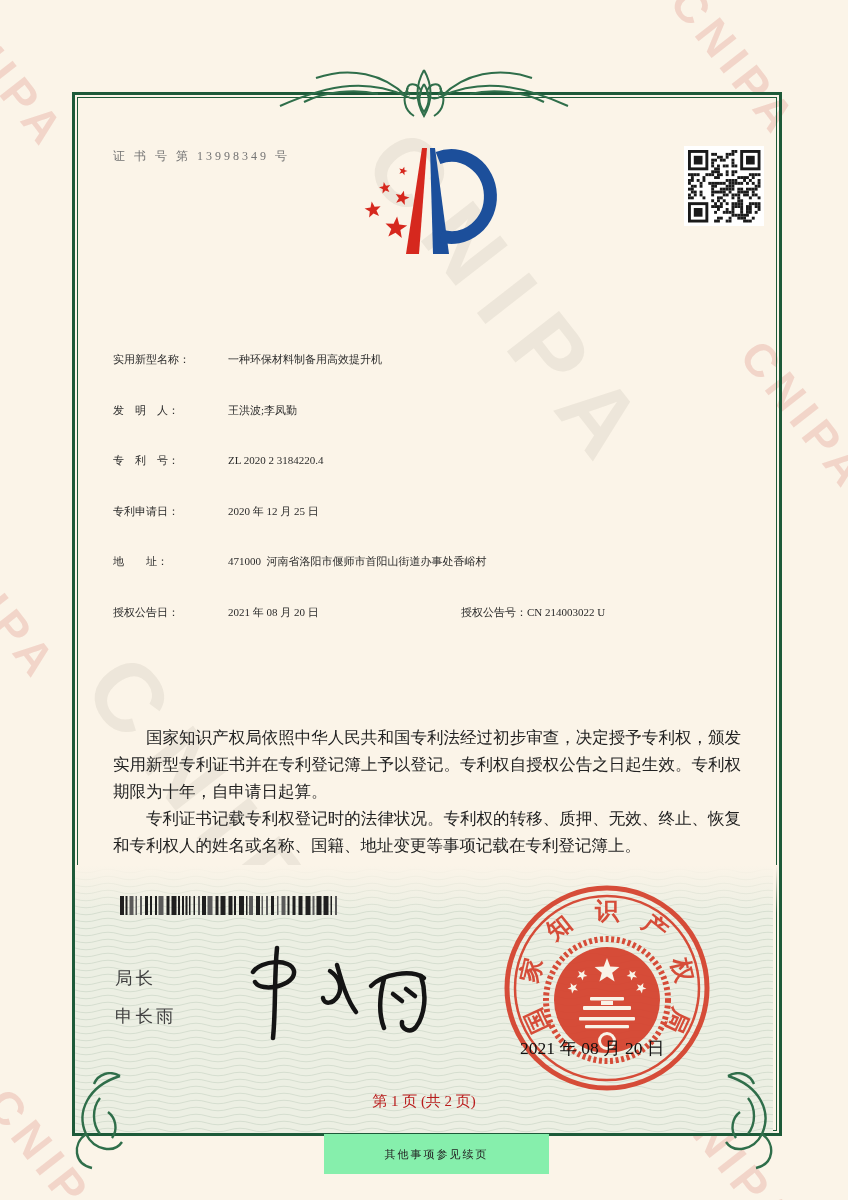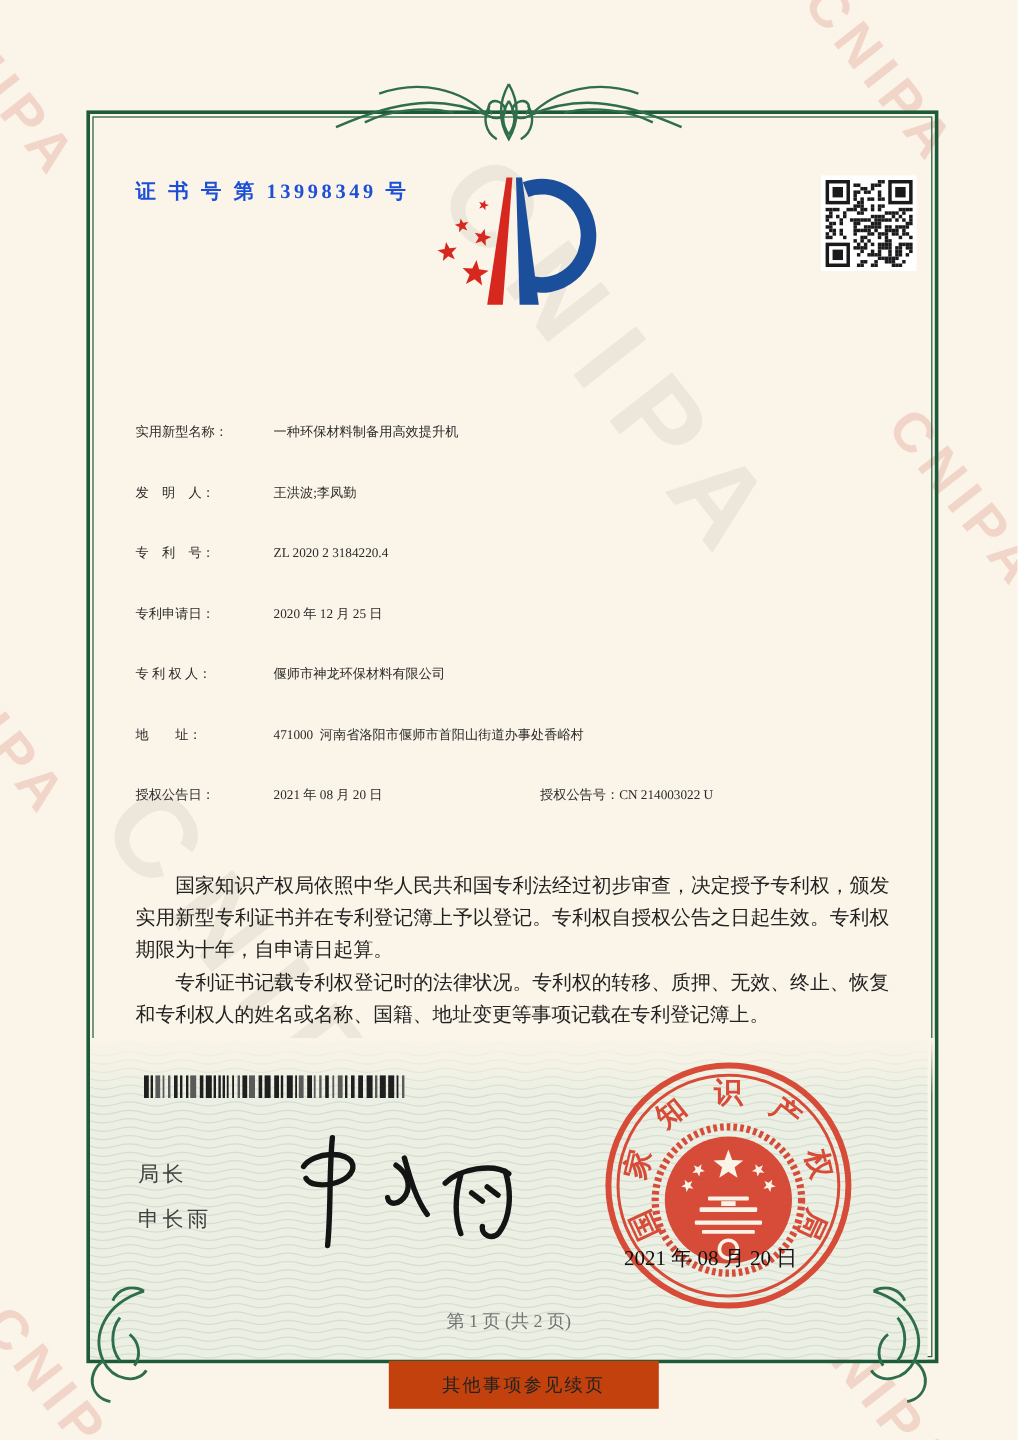--- a/index.html
+++ b/index.html
@@ -17,55 +17,55 @@
   .frame{position:absolute;left:72px;top:92px;width:704px;height:1038px;
          border:3px solid #1d5a39;z-index:2;}
   .frame-inner{position:absolute;left:2px;top:2px;right:2px;bottom:2px;
          border:1px solid #1d5a39;}
   .guilloche{position:absolute;left:0;right:0;bottom:0;height:268px;overflow:hidden;}
   .guilloche .fade{position:absolute;left:0;right:0;top:0;height:48px;
          background:linear-gradient(180deg,#fbf4e8 0%,rgba(251,244,232,0) 100%);}
 
   .ornament{position:absolute;z-index:3;}
 
-  .cert-number{position:absolute;left:113px;top:148px;font-size:17px;
-         letter-spacing:3px;color:#1d4ed8;z-index:4;font-weight:bold;}
+  .cert-number{position:absolute;left:113px;top:148px;font-size:12px;
+         letter-spacing:3px;color:#737373;z-index:4;}
   .logo{position:absolute;left:338px;top:142px;z-index:4;}
   .qr{position:absolute;left:684px;top:146px;z-index:4;}
 
   .title{position:absolute;left:0;top:252px;width:100%;text-align:center;
          font-size:40px;font-weight:bold;letter-spacing:9px;color:#141414;z-index:4;}
 
   .fields{position:absolute;left:113px;top:352px;width:640px;z-index:4;
           font-size:11px;color:#2b2b2b;}
   .field-row{position:relative;height:50.5px;white-space:pre;}
   .field-label{display:inline-block;min-width:115px;white-space:pre;}
-  .field-pair2{position:absolute;left:337px;top:0;white-space:pre;}
+  .field-pair2{position:absolute;left:348px;top:0;white-space:pre;}
 
   .paragraphs{position:absolute;left:113px;top:699px;width:628px;z-index:4;
           font-size:16.5px;line-height:27px;color:#222;text-align:justify;margin-top:25px;}
   .paragraphs p{margin:0;text-indent:2em;}
 
   .barcode{position:absolute;left:120px;top:896px;z-index:4;}
 
   .officer{position:absolute;left:115px;top:966px;z-index:4;
            font-family:"Liberation Sans","DejaVu Sans",sans-serif;
            font-size:17.5px;color:#404040;letter-spacing:3px;}
   .officer div{margin-bottom:14px;}
   .signature{position:absolute;left:233px;top:938px;z-index:4;}
 
   .seal{position:absolute;left:497px;top:878px;z-index:5;}
   .seal-date{position:absolute;left:520px;top:1036px;width:200px;z-index:6;
            font-size:17.5px;color:#101010;white-space:pre;}
 
   .page-footer{position:absolute;left:0;top:1092px;width:848px;text-align:center;
-           font-size:15px;color:#737373;z-index:4;white-space:pre;}
+           font-size:15px;color:#b91c1c;z-index:4;white-space:pre;}
   .continuation{position:absolute;left:324px;top:1134px;width:225px;height:40px;
-           background:#c2410c;z-index:4;display:flex;align-items:center;
-           justify-content:center;font-size:15px;color:#222;letter-spacing:2px;}
+           background:#86efac;z-index:4;display:flex;align-items:center;
+           justify-content:center;font-size:11px;color:#222;letter-spacing:2px;}
 </style>
 </head>
 <body>
 
 <div class="page">
 
   <div id="watermarks">
       <span class="wm pink" style="left: -30px; top: -12px;">CNIPA</span>
       <span class="wm pink" style="left: 702px; top: -24px;">CNIPA</span>
       <span class="wm pink" style="left: 772px; top: 330px;">CNIPA</span>
@@ -390,21 +390,20 @@
       <rect x="6.9" y="59.1" width="14.5" height="14.5" fill="#fff"></rect>
       <rect x="9.8" y="62" width="8.7" height="8.7" fill="#1a1a1a"></rect>
     </svg>
 
 
   <div class="fields" id="fields">
       <div class="field-row"><span class="field-label">实用新型名称：</span><span>一种环保材料制备用高效提升机</span></div>
       <div class="field-row"><span class="field-label">发　明　人：</span><span>王洪波;李凤勤</span></div>
       <div class="field-row"><span class="field-label">专　利　号：</span><span>ZL 2020 2 3184220.4</span></div>
       <div class="field-row"><span class="field-label">专利申请日：</span><span>2020 年 12 月 25 日</span></div>
-      <div class="field-row"><span class="field-label">专 利 权 人：</span><span>偃师市神龙环保材料有限公司</span></div>
       <div class="field-row"><span class="field-label">地　　址：</span><span>471000  河南省洛阳市偃师市首阳山街道办事处香峪村</span></div>
       <div class="field-row"><span class="field-label">授权公告日：</span><span>2021 年 08 月 20 日</span><span class="field-pair2"><span>授权公告号：</span><span>CN 214003022 U</span></span></div>
     </div>
 
   <div class="paragraphs" id="paragraphs">
       <p>国家知识产权局依照中华人民共和国专利法经过初步审查，决定授予专利权，颁发实用新型专利证书并在专利登记簿上予以登记。专利权自授权公告之日起生效。专利权期限为十年，自申请日起算。</p>
       <p>专利证书记载专利权登记时的法律状况。专利权的转移、质押、无效、终止、恢复和专利权人的姓名或名称、国籍、地址变更等事项记载在专利登记簿上。</p>
     </div>
 
   <svg class="barcode" id="barcode" width="222" height="19">

